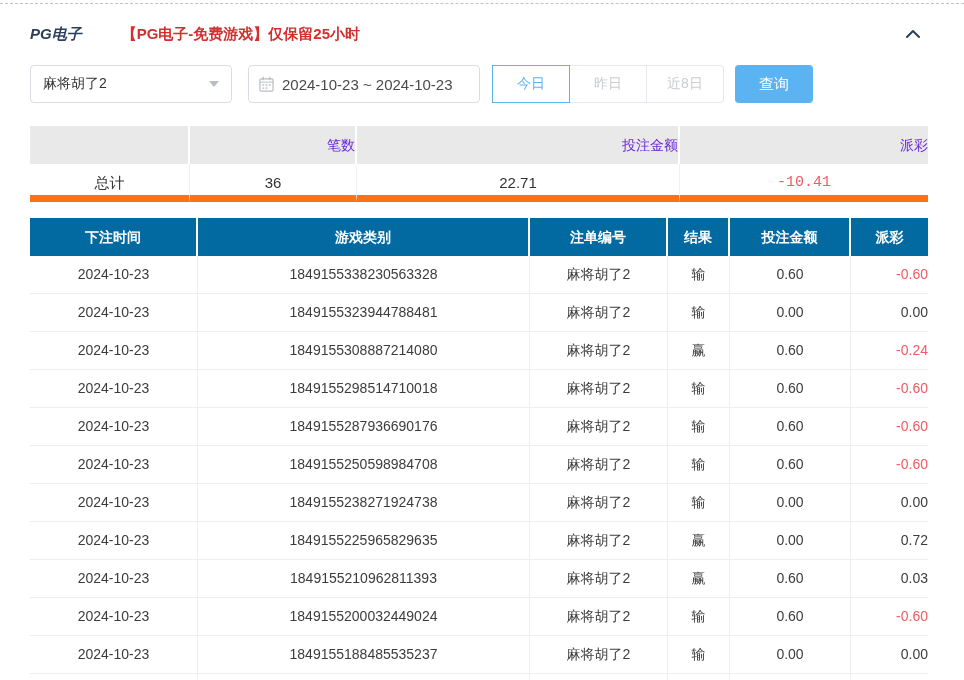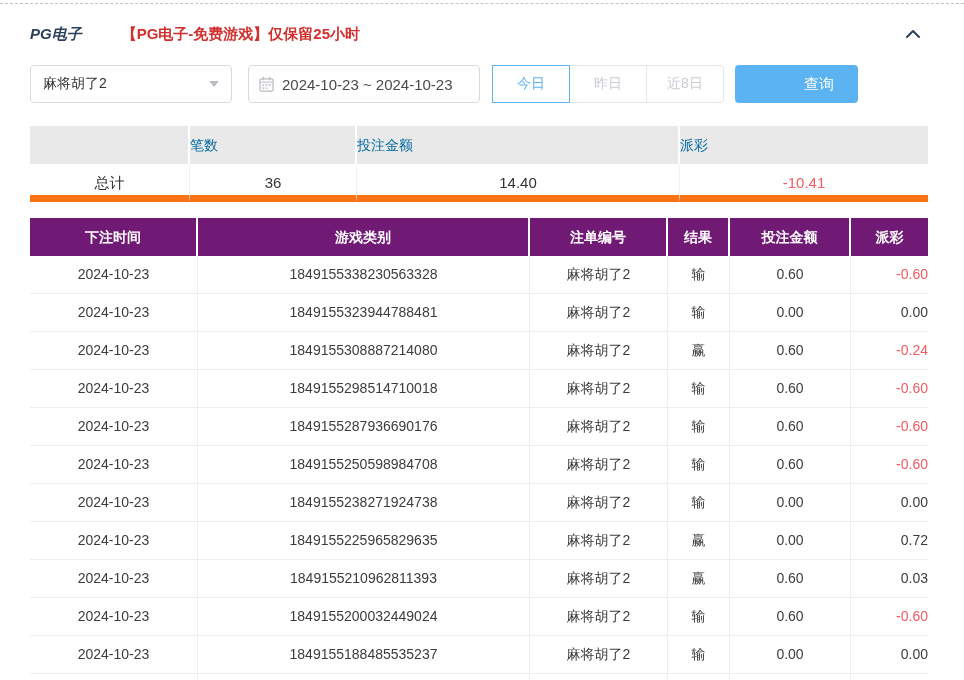--- a/index.html
+++ b/index.html
@@ -33,40 +33,40 @@
   .quick-btn{
     width:78px;height:38px;box-sizing:border-box;background:#fff;border:1px solid #e4e7eb;
     color:#c9ccd1;font-size:14px;display:flex;align-items:center;justify-content:center;cursor:pointer;
     margin-left:-1px;
   }
   .quick-btn:first-child{margin-left:0;border-radius:4px 0 0 4px;}
   .quick-btn:last-child{border-radius:0 4px 4px 0;}
   .quick-btn.active{border:1px solid #5db2f0;color:#5db2f0;border-radius:0;position:relative;z-index:2;}
   .search-btn{
     width:78px;height:38px;margin-left:11px;background:#5cb3f1;border:none;border-radius:4px;
-    color:#fff;font-size:15px;display:flex;align-items:center;justify-content:center;cursor:pointer;padding-left:45px;
+    color:#fff;font-size:15px;display:flex;align-items:center;justify-content:center;cursor:pointer;
   }
 
   
   .summary-table{display:grid;grid-template-columns:160px 167px 323px 248px;margin-top:23px;}
   .sum-h{
-    background:#e9e9e9;color:#0369a1;font-size:14px;height:38px;line-height:38px;text-align:left;
+    background:#e9e9e9;color:#6d28d9;font-size:14px;height:38px;line-height:38px;text-align:right;
     border-right:2px solid #fff;box-sizing:border-box;
   }
   .sum-h.last{border-right:none;}
   .sum-c{
     background:#fff;height:38px;line-height:37px;text-align:center;font-size:15px;color:#333;
     border-bottom:7px solid #f97316;border-right:1px solid #f1f1f1;box-sizing:border-box;
   }
-  .sum-c.last{border-right:none;}
+  .sum-c.last{border-right:none;font-family:Liberation Mono, monospace;}
 
   
   .bet-table{display:grid;grid-template-columns:168px 332px 138px 62px 121px 77px;margin-top:16px;}
   .bt-h{
-    background:#701a75;color:#fff;font-weight:bold;font-size:14px;height:38px;line-height:38px;
+    background:#0369a1;color:#fff;font-weight:bold;font-size:14px;height:38px;line-height:38px;
     text-align:center;border-right:2px solid #fff;box-sizing:border-box;
   }
   .bt-h.last{border-right:none;}
   .bt-c{
     background:#fff;height:38px;line-height:37px;text-align:center;font-size:14px;color:#3c3c3c;
     border-bottom:1px solid #ededf2;border-right:1px solid #ededf2;box-sizing:border-box;
     white-space:nowrap;overflow:hidden;
   }
   .bt-c.last{border-right:none;text-align:right;}
   .neg{color:#f15b62;}
@@ -126,21 +126,21 @@
     <div class="search-btn">查询</div>
   </div>
 
   <div class="summary-table">
     <div class="sum-h"></div>
     <div class="sum-h">笔数</div>
     <div class="sum-h">投注金额</div>
     <div class="sum-h last">派彩</div>
     <div class="sum-c">总计</div>
     <div class="sum-c">36</div>
-    <div class="sum-c">14.40</div>
+    <div class="sum-c">22.71</div>
     <div class="sum-c last neg">-10.41</div>
   </div>
 
   <div class="bet-table" id="bet-table">
     <div class="bt-h">下注时间</div>
     <div class="bt-h">游戏类别</div>
     <div class="bt-h">注单编号</div>
     <div class="bt-h">结果</div>
     <div class="bt-h">投注金额</div>
     <div class="bt-h last">派彩</div>

